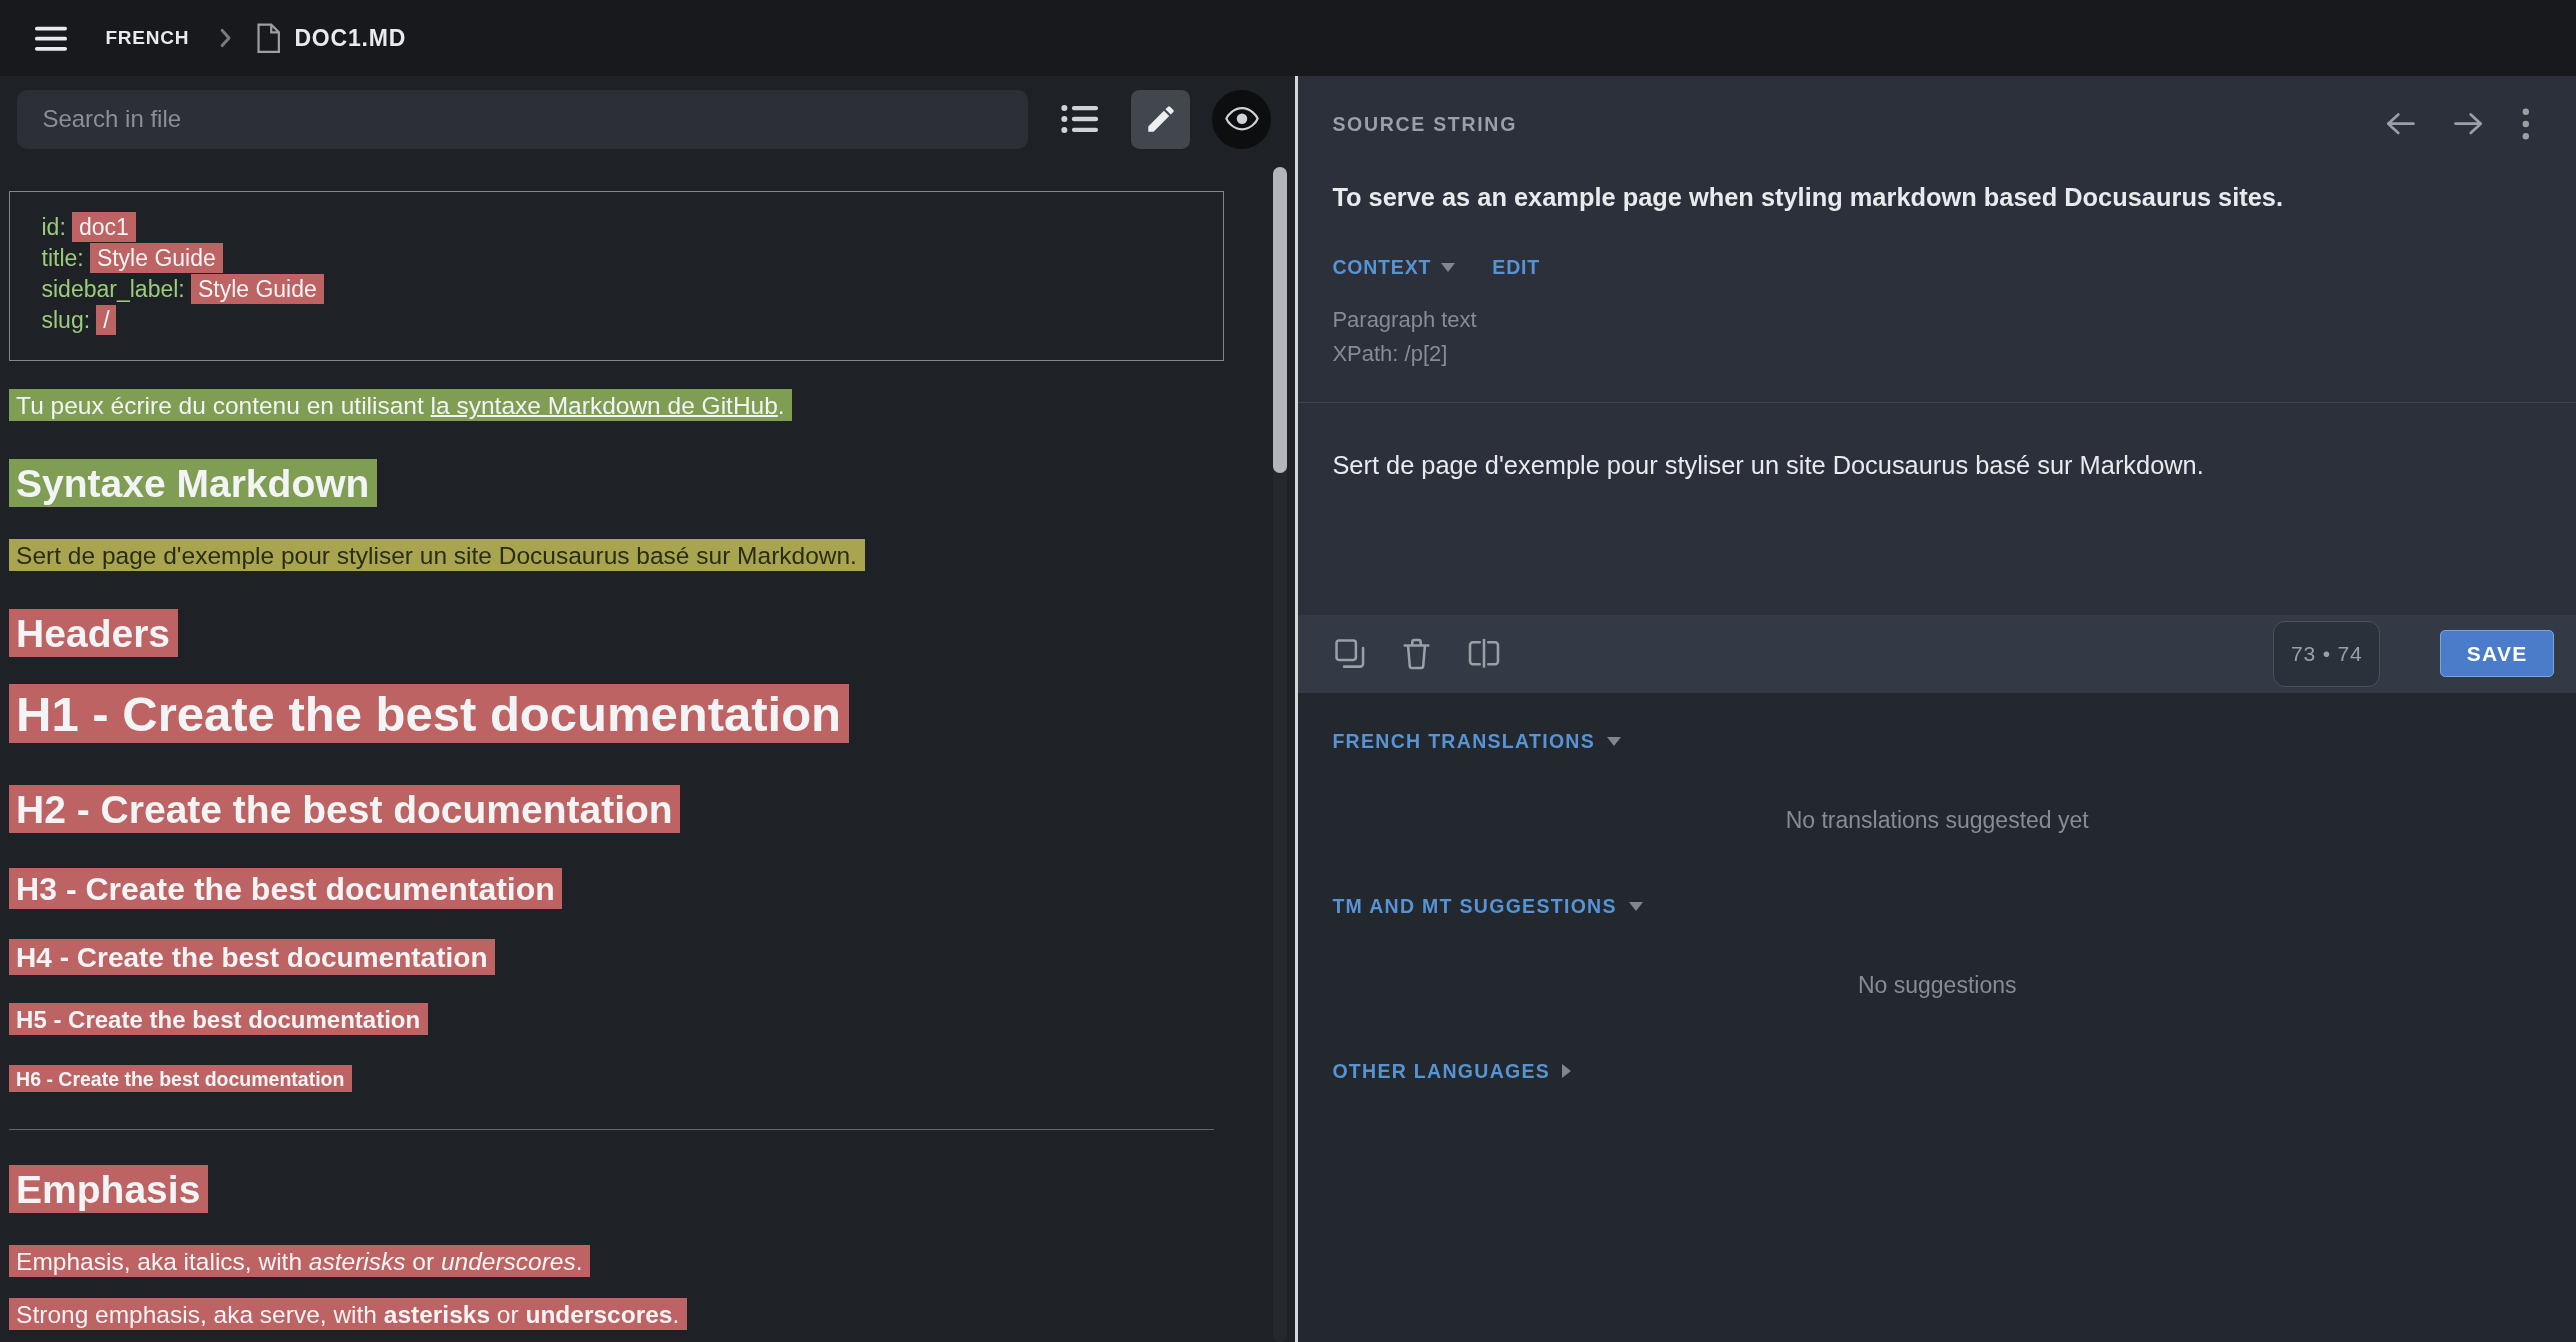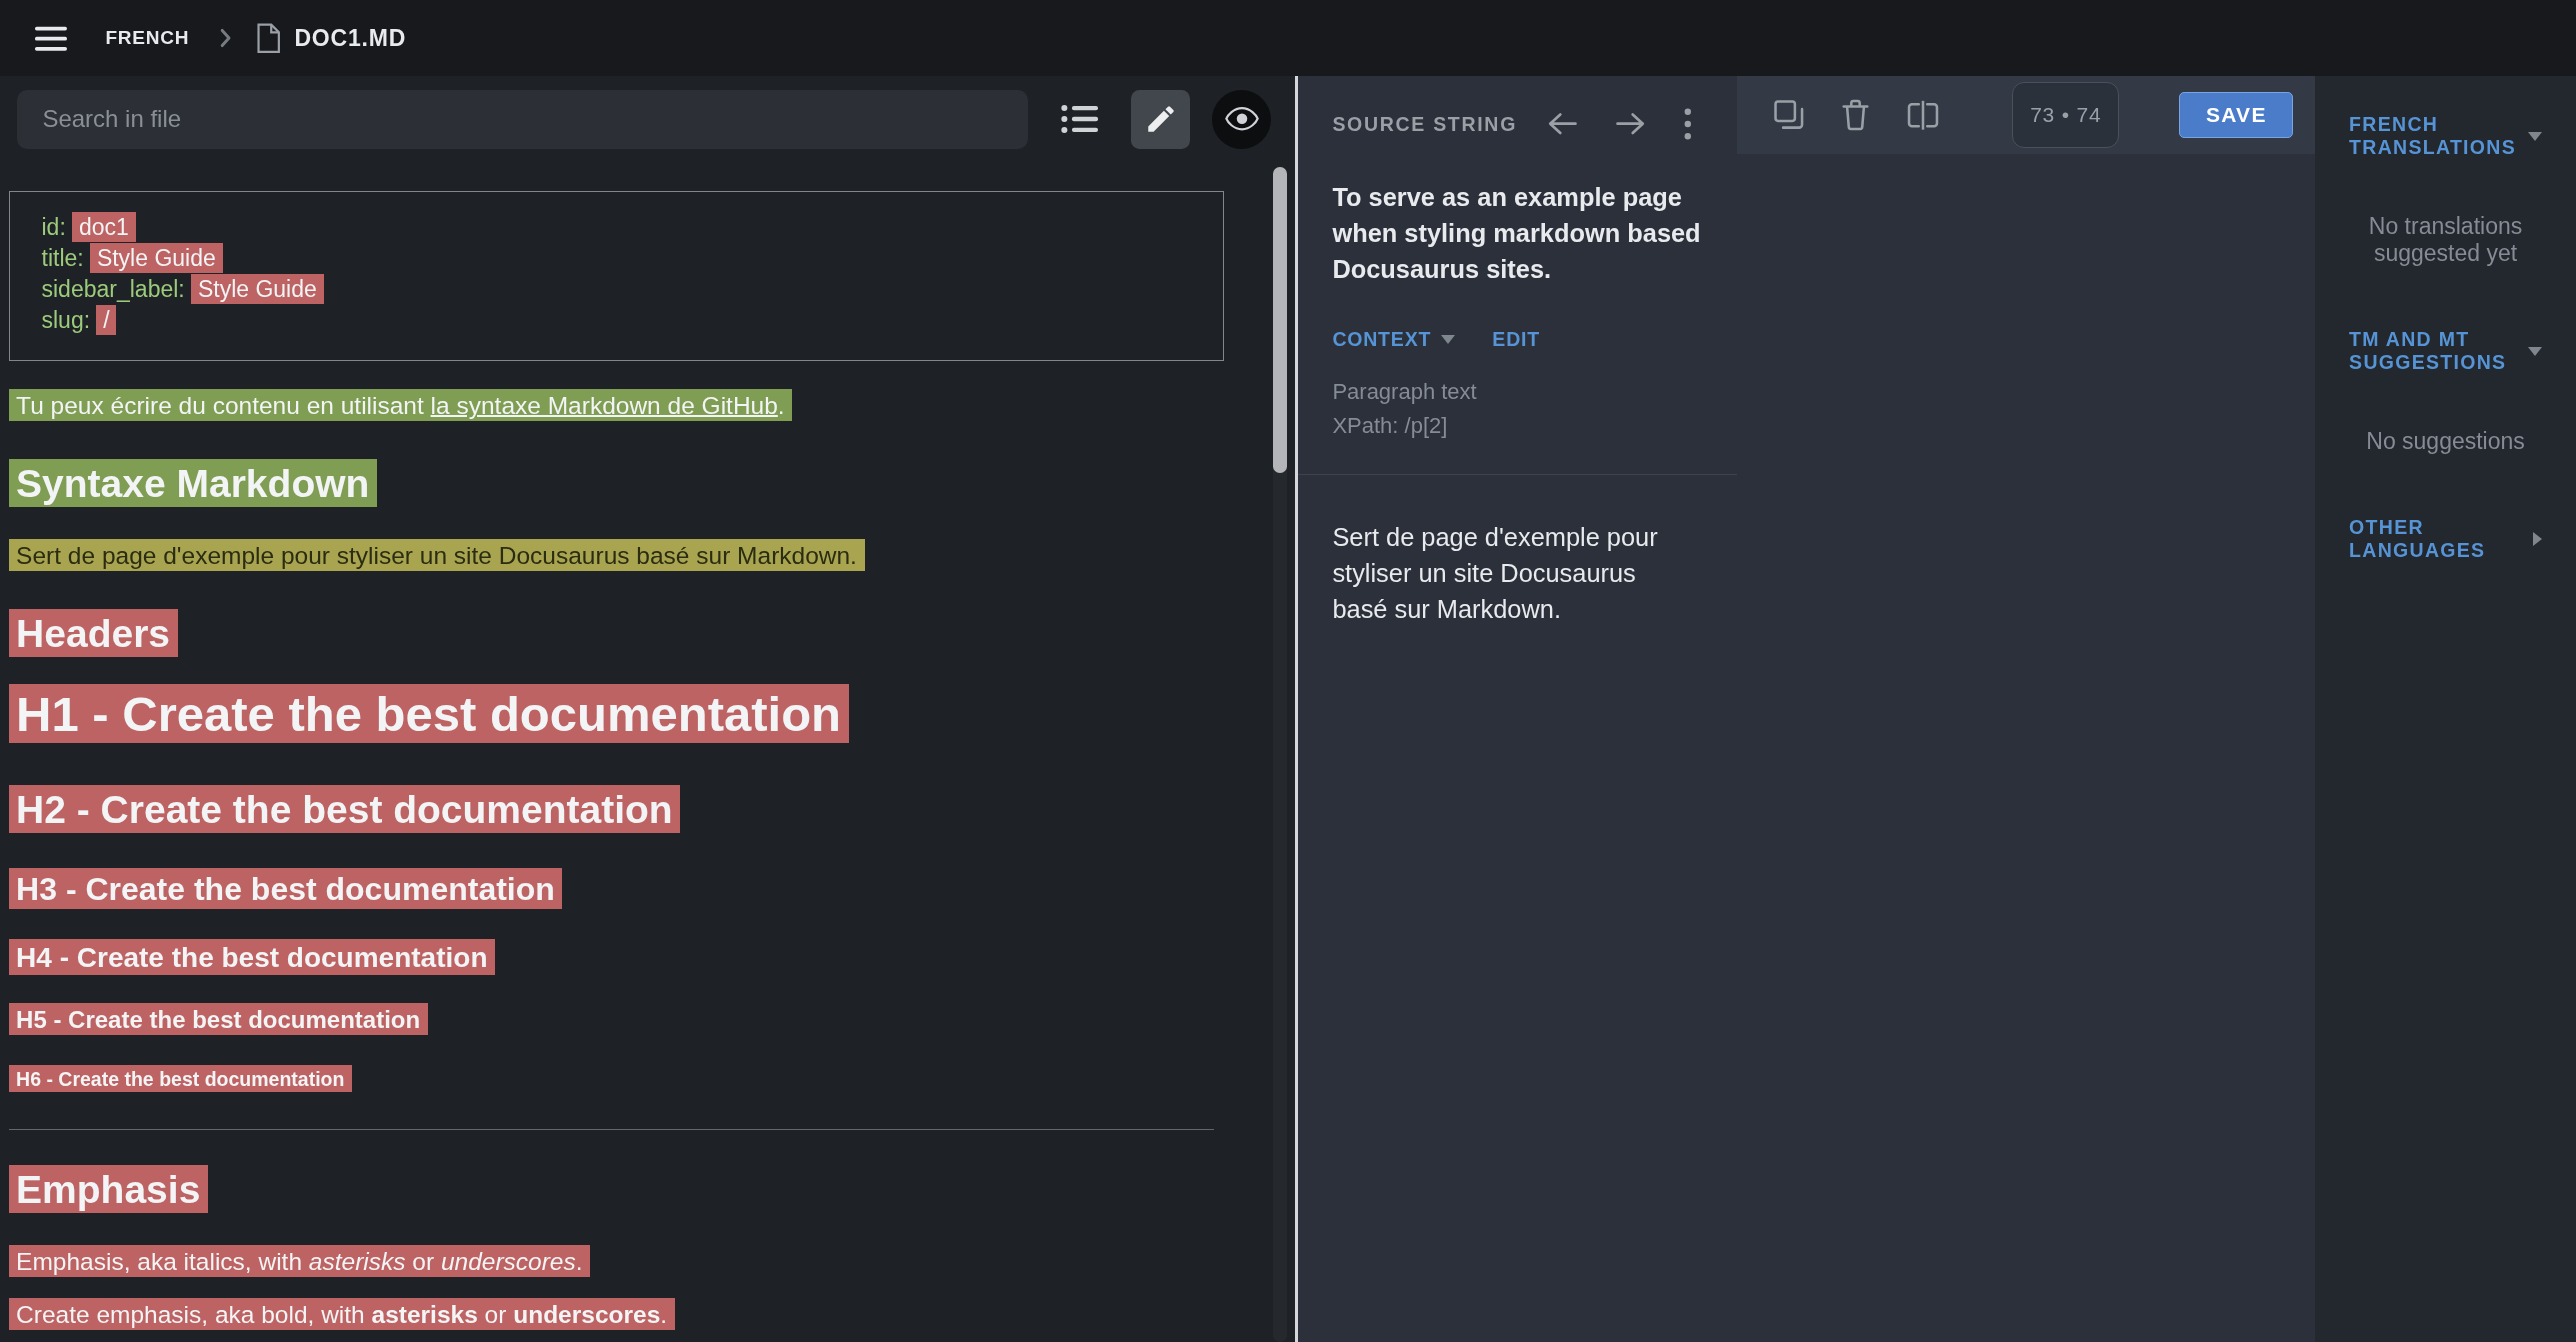--- a/index.html
+++ b/index.html
@@ -70,21 +70,21 @@
   }
   .left-scroll-thumb {
     position:absolute; top:0; left:0; width:13.5px; height:306px;
     background:#b3b5b8; border-radius:6.8px; cursor:pointer;
   }
 
   
   .splitter { width:3.4px; background:#d4d6d9; cursor:col-resize; }
 
   
-  .right-panel { flex:1; background:#2b303a; display:flex; flex-direction:row; }
+  .right-panel { flex:1; background:#2b303a; display:flex; flex-direction:column; }
   .rp-top { padding:32px 34px 0 34px; }
   .rp-header { display:flex; align-items:center; }
   .rp-title { font-size:19.5px; font-weight:700; letter-spacing:1.7px; color:#9aa0a6; }
   .rp-header-icons { margin-left:auto; display:flex; align-items:center; gap:37px; padding-right:12px; }
   .rp-header-icons .icon { cursor:pointer; display:flex; align-items:center; }
 
   .source-text { margin-top:39px; font-size:25.4px; color:#e8eaed; line-height:36px;font-weight:bold; }
 
   .context-row { margin-top:41px; display:flex; align-items:center; gap:37px; }
   .blue-link { color:#5694d6; font-size:19.5px; font-weight:700; letter-spacing:0.8px; cursor:pointer; display:flex; align-items:center; gap:10.2px; }
@@ -238,21 +238,21 @@
 
       <h2 class="doc-h2" style="margin-top:37px;">
         <span class="hl hl-red">Emphasis</span>
       </h2>
 
       <p class="doc-p">
         <span class="hl hl-red"><span>Emphasis, aka italics, with </span><i>asterisks</i><span> or </span><i>underscores</i><span>.</span></span>
       </p>
 
       <p class="doc-p" style="margin-top:25.4px;">
-        <span class="hl hl-red"><span>Create emphasis, aka bold, with </span><b>asterisks</b><span> or </span><b>underscores</b><span>.</span></span>
+        <span class="hl hl-red"><span>Strong emphasis, aka serve, with </span><b>asterisks</b><span> or </span><b>underscores</b><span>.</span></span>
       </p>
 
     </div>
 
     <div class="left-scrollbar">
       <div class="left-scroll-thumb"></div>
     </div>
   </section>
 
   <div class="splitter"></div>

